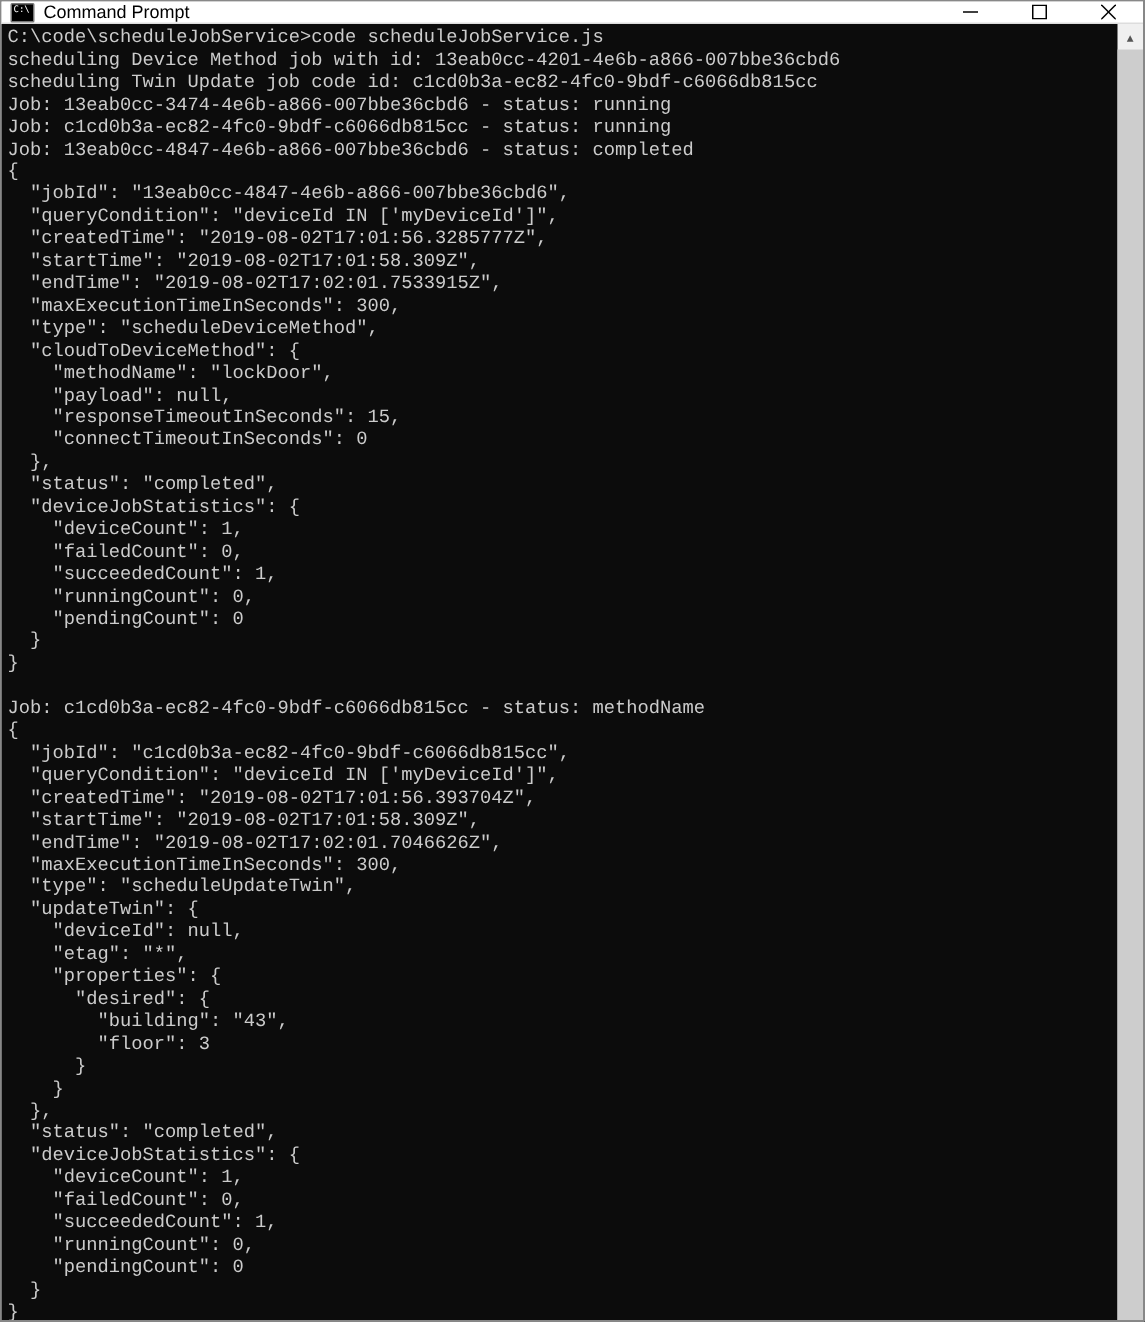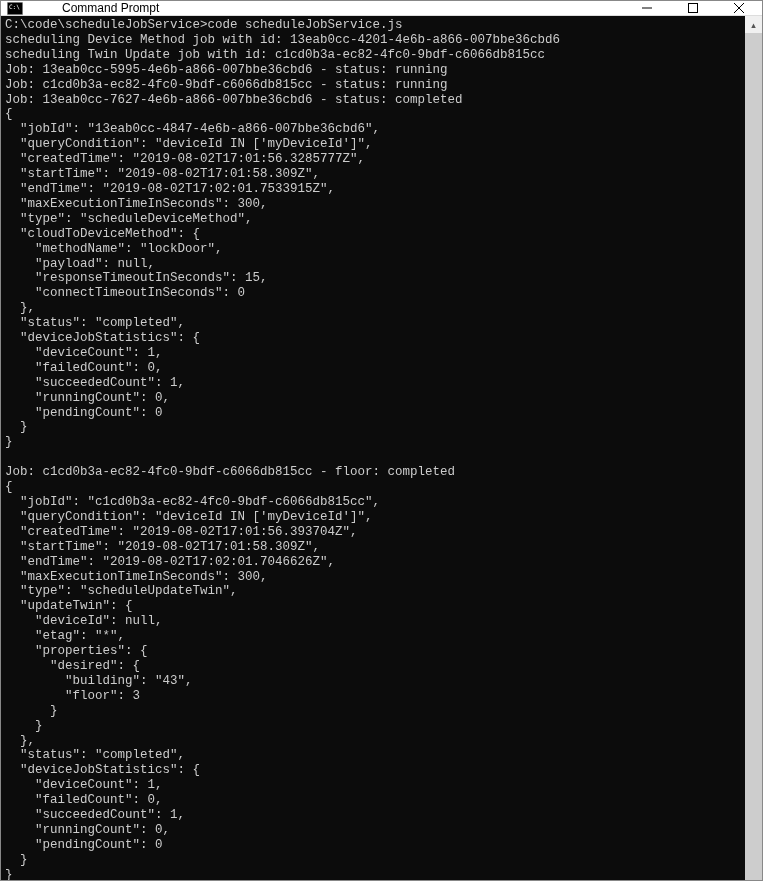--- a/index.html
+++ b/index.html
@@ -13,21 +13,20 @@
       flex-direction: column;
       overflow: hidden;
     }
     .titlebar {
       height: 30px;
       background: #fff;
       display: flex;
       align-items: center;
       border-bottom: 1px solid #ddd;
       user-select: none;
-      gap: 33px;
     }
     .titlebar .icon-wrap {
       width: 28px;
       display: flex;
       align-items: center;
       justify-content: center;
     }
     .titlebar .cmd-icon {
       width: 16px;
       height: 13px;
@@ -129,24 +128,24 @@
           <line x1="0" y1="0" x2="10" y2="10"></line>
           <line x1="10" y1="0" x2="0" y2="10"></line>
         </svg>
     </div>
   </div>
 </div>
 
 <div class="console-wrap">
 <div class="console"><span class="prompt-line">C:\code\scheduleJobService&gt;</span><span>code scheduleJobService.js</span>
 <span>scheduling Device Method job with id: 13eab0cc-4201-4e6b-a866-007bbe36cbd6</span>
-<span>scheduling Twin Update job with id: c1cd0b3a-ec82-4fc0-9bdf-c6066db815cc</span>
-<span>Job: 13eab0cc-5995-4e6b-a866-007bbe36cbd6 - status: running</span>
+<span>scheduling Twin Update job code id: c1cd0b3a-ec82-4fc0-9bdf-c6066db815cc</span>
+<span>Job: 13eab0cc-3474-4e6b-a866-007bbe36cbd6 - status: running</span>
 <span>Job: c1cd0b3a-ec82-4fc0-9bdf-c6066db815cc - status: running</span>
-<span>Job: 13eab0cc-7627-4e6b-a866-007bbe36cbd6 - status: completed</span>
+<span>Job: 13eab0cc-4847-4e6b-a866-007bbe36cbd6 - status: completed</span>
 <span>{
   "jobId": "13eab0cc-4847-4e6b-a866-007bbe36cbd6",
   "queryCondition": "deviceId IN ['myDeviceId']",
   "createdTime": "2019-08-02T17:01:56.3285777Z",
   "startTime": "2019-08-02T17:01:58.309Z",
   "endTime": "2019-08-02T17:02:01.7533915Z",
   "maxExecutionTimeInSeconds": 300,
   "type": "scheduleDeviceMethod",
   "cloudToDeviceMethod": {
     "methodName": "lockDoor",
@@ -157,21 +156,21 @@
   "status": "completed",
   "deviceJobStatistics": {
     "deviceCount": 1,
     "failedCount": 0,
     "succeededCount": 1,
     "runningCount": 0,
     "pendingCount": 0
   }
 }</span>
 
-<span>Job: c1cd0b3a-ec82-4fc0-9bdf-c6066db815cc - floor: completed</span>
+<span>Job: c1cd0b3a-ec82-4fc0-9bdf-c6066db815cc - status: methodName</span>
 <span>{
   "jobId": "c1cd0b3a-ec82-4fc0-9bdf-c6066db815cc",
   "queryCondition": "deviceId IN ['myDeviceId']",
   "createdTime": "2019-08-02T17:01:56.393704Z",
   "startTime": "2019-08-02T17:01:58.309Z",
   "endTime": "2019-08-02T17:02:01.7046626Z",
   "maxExecutionTimeInSeconds": 300,
   "type": "scheduleUpdateTwin",
   "updateTwin": {
     "deviceId": null,

